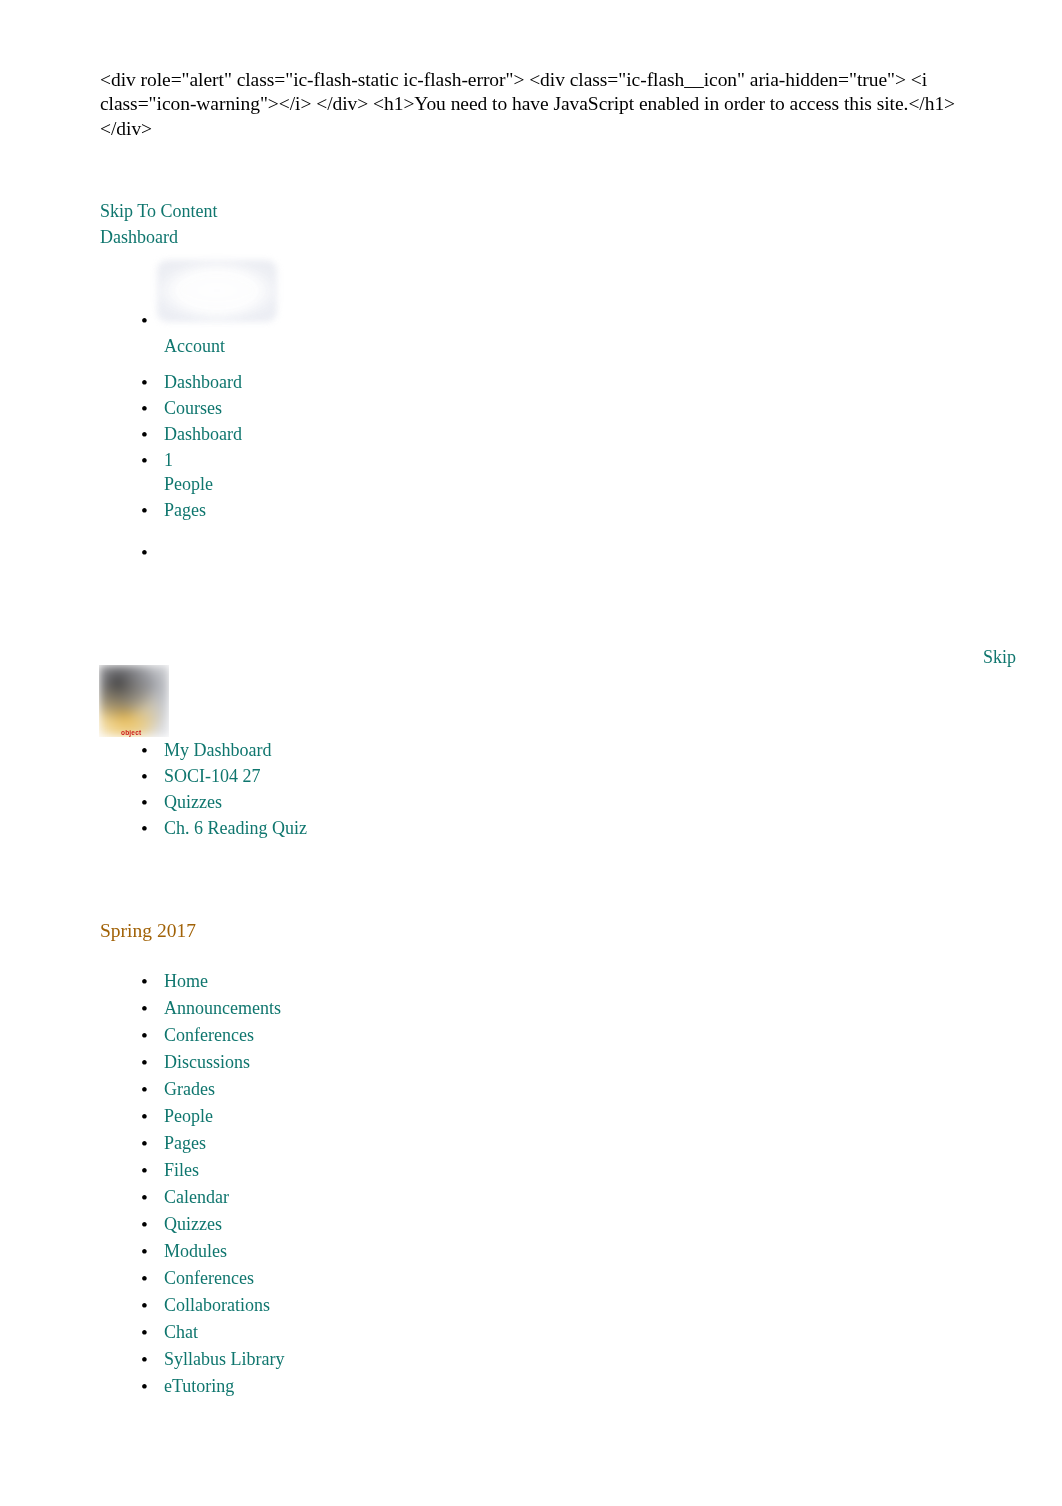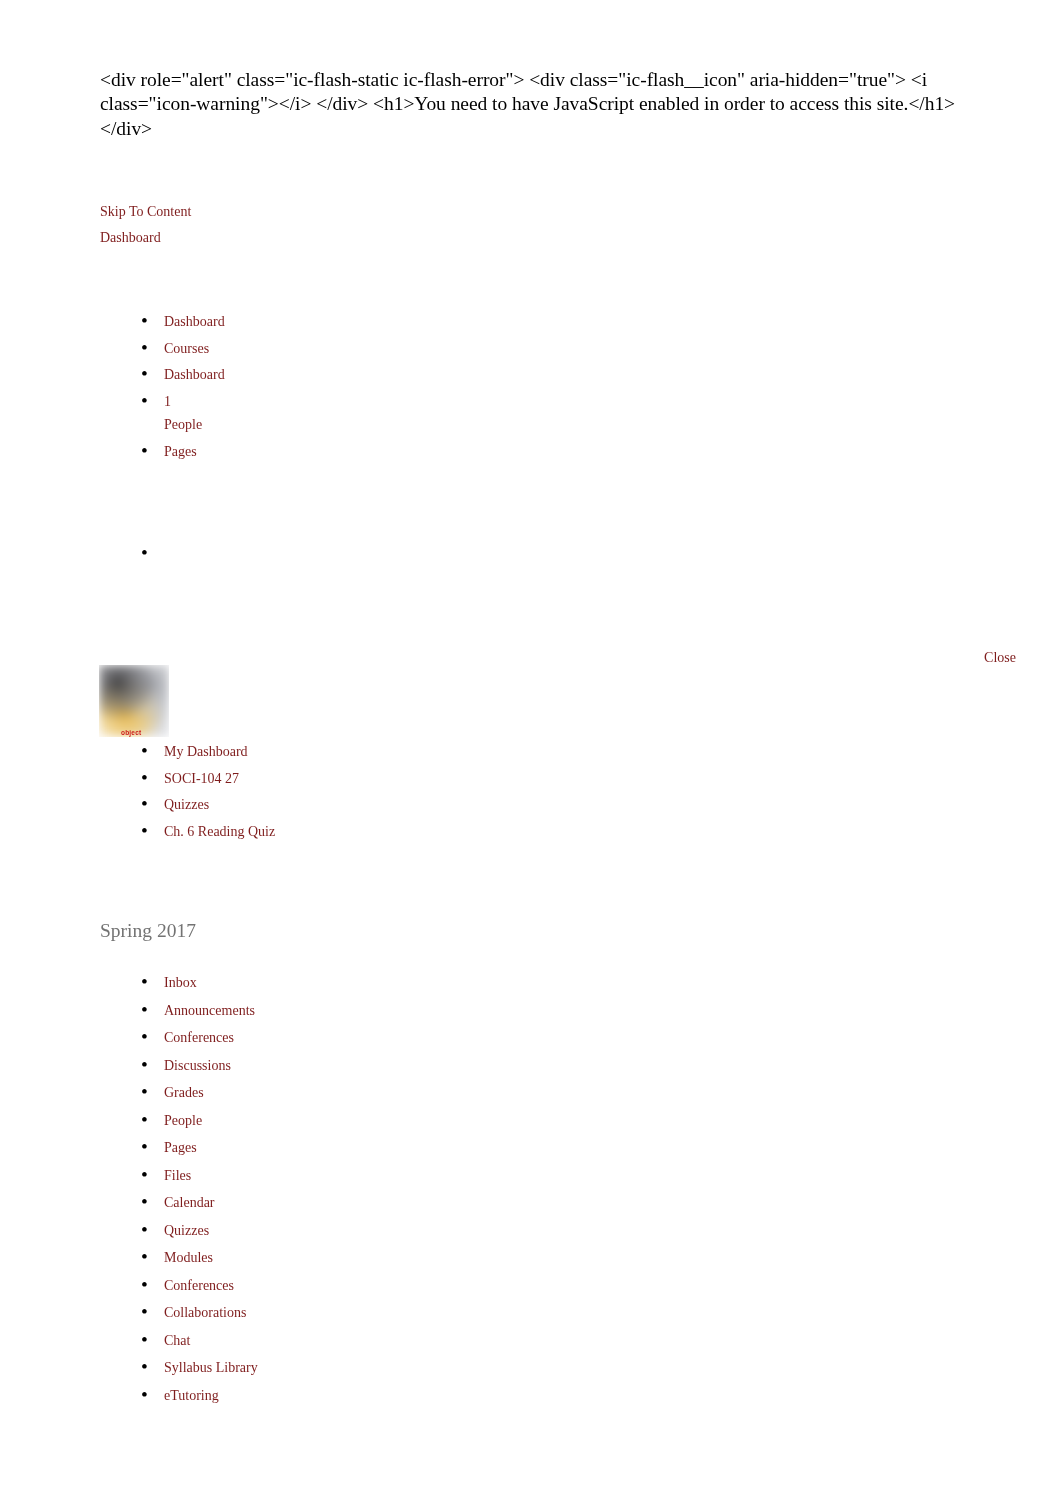--- a/index.html
+++ b/index.html
@@ -29,23 +29,23 @@
     width: 900px;
     font-size: 19.5px;
     line-height: 24.5px;
     color: #000000;
     text-align: left;
     letter-spacing: -0.05px;
   }
 
   
   .lnk {
-    color: #7f1d1d;
+    color: #0f766e;
     text-decoration: none;
-    font-size: 14px;
+    font-size: 18px;
     line-height: 25.5px;
     display: inline-block;
     cursor: pointer;
   }
 
   
   .toplinks {
     position: absolute;
     left: 100px;
     top: 199px;
@@ -150,41 +150,45 @@
   #breadcrumb-nav { left: 141px; top: 738px; }
   #breadcrumb-nav .lnk.italic { }
 
   
   .term {
     position: absolute;
     left: 100px;
     top: 918px;
     font-size: 19.5px;
     line-height: 25px;
-    color: #737373;
+    color: #a16207;
   }
 
   
   #course-nav { left: 141px; top: 968px; }
   #course-nav > li { min-height: 27px; line-height: 27px; }
   #course-nav > li::before { line-height: 27px; }
 </style>
 </head>
 <body>
 
 <div class="page">
 
   <p class="raw-markup">&lt;div role="alert" class="ic-flash-static ic-flash-error"&gt; &lt;div class="ic-flash__icon" aria-hidden="true"&gt; &lt;i class="icon-warning"&gt;&lt;/i&gt; &lt;/div&gt; &lt;h1&gt;You need to have JavaScript enabled in order to access this site.&lt;/h1&gt; &lt;/div&gt;</p>
 
   <div class="toplinks">
     <a class="lnk" href="#">Skip To Content</a>
     <a class="lnk" href="#">Dashboard</a>
   </div>
 
   <ul class="nav-list" id="global-nav">
+    <li class="acct-li">
+      <span class="avatar-ph"></span>
+      <a class="lnk acct-label" href="#">Account</a>
+    </li>
     <li>
       <a class="lnk" href="#">Dashboard</a>
     </li>
     <li>
       <a class="lnk" href="#">Courses</a>
     </li>
     <li>
       <a class="lnk" href="#">Dashboard</a>
     </li>
     <li>
@@ -195,21 +199,21 @@
       <a class="lnk" href="#">Pages</a>
     </li>
   </ul>
 
   <ul class="nav-list" id="empty-nav">
     <li>
       <span class="lnk"></span>
     </li>
   </ul>
 
-  <a class="lnk" id="close-link" href="#">Close</a>
+  <a class="lnk" id="close-link" href="#">Skip</a>
 
   <div class="broken-img">
     <span class="blurimg"></span>
     <span class="objlabel">object</span>
   </div>
 
   <ul class="nav-list" id="breadcrumb-nav">
     <li>
       <a class="lnk italic" href="#">My Dashboard</a>
     </li>
@@ -220,21 +224,21 @@
       <a class="lnk" href="#">Quizzes</a>
     </li>
     <li>
       <a class="lnk" href="#">Ch. 6 Reading Quiz</a>
     </li>
   </ul>
 
   <div class="term">Spring 2017</div>
 
   <ul class="nav-list" id="course-nav">
-    <li><a class="lnk" href="#">Inbox</a></li>
+    <li><a class="lnk" href="#">Home</a></li>
     <li><a class="lnk" href="#">Announcements</a></li>
     <li><a class="lnk" href="#">Conferences</a></li>
     <li><a class="lnk" href="#">Discussions</a></li>
     <li><a class="lnk" href="#">Grades</a></li>
     <li><a class="lnk" href="#">People</a></li>
     <li><a class="lnk" href="#">Pages</a></li>
     <li><a class="lnk" href="#">Files</a></li>
     <li><a class="lnk" href="#">Calendar</a></li>
     <li><a class="lnk" href="#">Quizzes</a></li>
     <li><a class="lnk" href="#">Modules</a></li>

